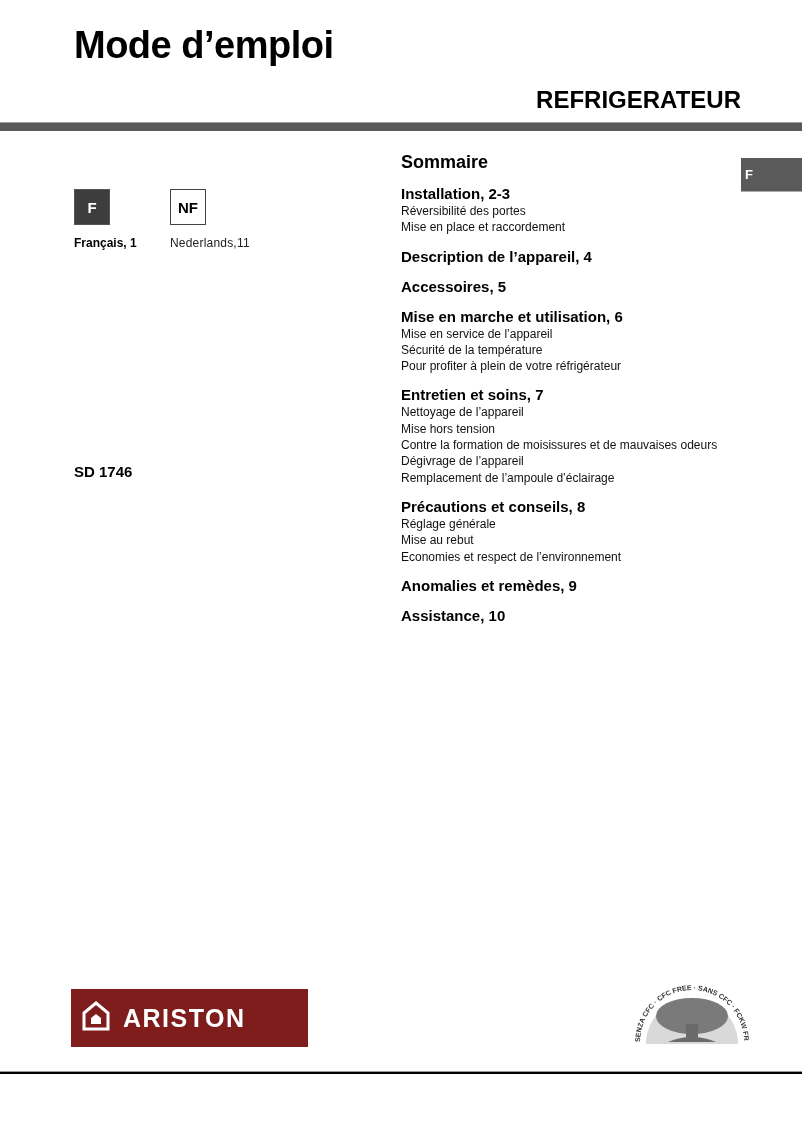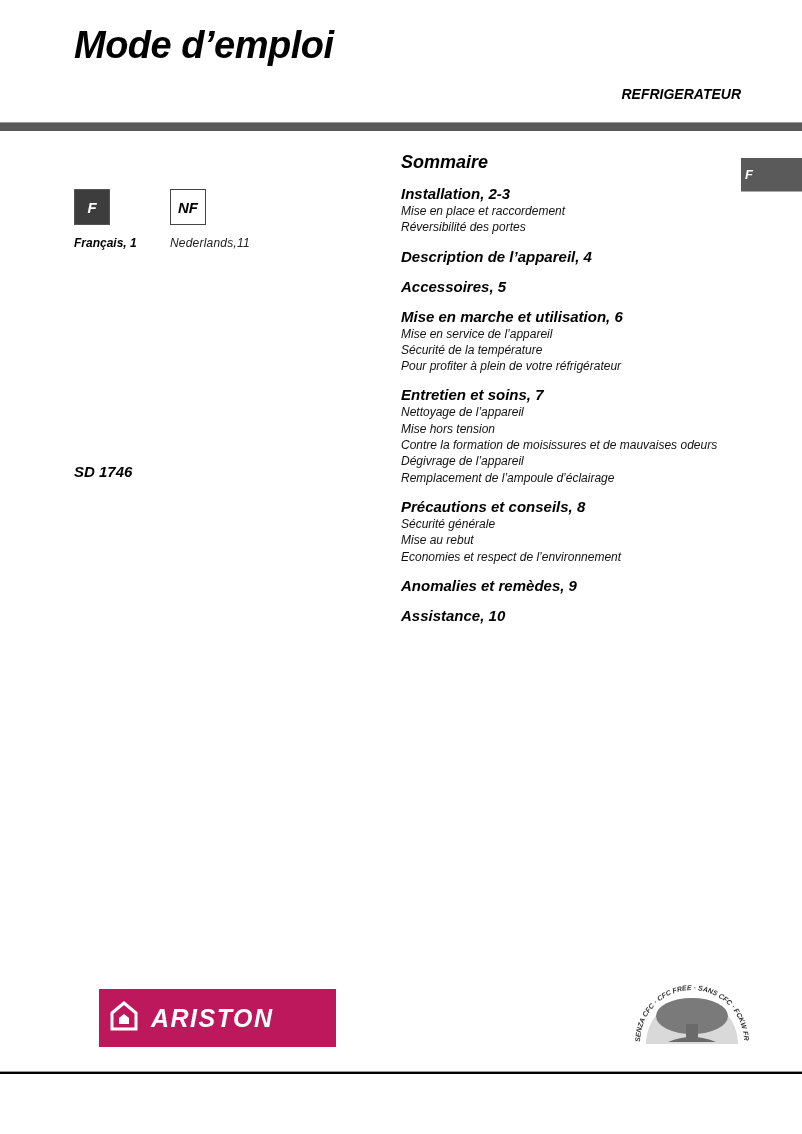--- a/index.html
+++ b/index.html
@@ -1,34 +1,34 @@
 <!DOCTYPE html>
 <html><head>
 <meta charset="utf-8">
 <style>
   html, body { margin: 0; padding: 0; background: #fff; }
   body { width: 802px; height: 1134px; position: relative; overflow: hidden; font-family: "Liberation Sans", sans-serif; color: #000; }
-  .abs { position: absolute; font-style: italic; }
+  .abs { position: absolute; }
   .title { left: 74px; top: 24px; font-size: 38px; font-weight: bold; letter-spacing: -0.5px; margin: 0; }
-  .subtitle { right: 61px; top: 86px; font-size: 14px; font-weight: bold; margin: 0; }
+  .subtitle { right: 61px; top: 86px; font-size: 24px; font-weight: bold; margin: 0; }
   .topbar { left: 0; top: 122px; width: 802px; height: 8px; background: #5a5a5a; border-top: 1px solid #9a9a9a; }
   .lang-box { width: 36px; height: 36px; top: 189px; display: flex; align-items: center; justify-content: center; font-size: 15px; font-weight: bold; box-sizing: border-box; }
   .lang-f { left: 74px; background: #3d3d3d; color: #fff; border: 1px solid #555; }
   .lang-nf { left: 170px; background: #fff; color: #000; border: 1px solid #444; text-align: center; }
   .lang-label { top: 236px; font-size: 12px; }
   .lang-label-f { left: 74px; font-weight: bold; }
   .lang-label-nf { left: 170px; color: #222; letter-spacing: 0.2px; }
   .model { left: 74px; top: 463px; font-size: 15px; font-weight: bold; }
   .toc { left: 401px; top: 151px; width: 340px; }
   .toc-title { font-size: 18px; font-weight: bold; margin: 0 0 12px 0; line-height: 22px; }
   .toc-section { margin-bottom: 12px; }
   .toc-heading { font-size: 15px; font-weight: bold; line-height: 18px; }
   .toc-sub { font-size: 12px; line-height: 16.3px; color: #111; }
   .side-tab { left: 741px; top: 158px; width: 61px; height: 34px; background: #5a5a5a; border-bottom: 1px solid #aaa; color: #fff; font-weight: bold; font-size: 13px; box-sizing: border-box; padding: 9px 0 0 4px; }
-  .logo { left: 71px; top: 989px; width: 237px; height: 58px; background: #be185d; display: flex; align-items: center; box-sizing: border-box; padding-left: 10px; margin-left: 28px; }
+  .logo { left: 71px; top: 989px; width: 237px; height: 58px; background: #7f1d1d; display: flex; align-items: center; box-sizing: border-box; padding-left: 10px; }
   .logo-text { color: #fff; font-size: 25px; font-weight: bold; letter-spacing: 1.5px; margin-left: 12px; }
   .cfc { left: 628px; top: 980px; width: 128px; height: 66px; }
   .bottom-line { left: 0; top: 1071px; width: 802px; height: 2px; background: #000; border-top: 1px solid #999; }
 </style>
 </head>
 <body>
 
 <h1 class="abs title">Mode d’emploi</h1>
 <h2 class="abs subtitle">REFRIGERATEUR</h2>
 <div class="abs topbar"></div>
@@ -40,22 +40,22 @@
 
 <div class="abs model">SD 1746</div>
 
 <div class="abs side-tab">F</div>
 
 <div class="abs toc">
   <div class="toc-title">Sommaire</div>
   <div id="toc-sections">
       <div class="toc-section">
         <div class="toc-heading">Installation, 2-3</div>
+        <div class="toc-sub">Réversibilité des portes</div>
         <div class="toc-sub">Mise en place et raccordement</div>
-        <div class="toc-sub">Réversibilité des portes</div>
       </div>
       <div class="toc-section">
         <div class="toc-heading">Description de l’appareil, 4</div>
       </div>
       <div class="toc-section">
         <div class="toc-heading">Accessoires, 5</div>
       </div>
       <div class="toc-section">
         <div class="toc-heading">Mise en marche et utilisation, 6</div>
         <div class="toc-sub">Mise en service de l’appareil</div>
@@ -65,21 +65,21 @@
       <div class="toc-section">
         <div class="toc-heading">Entretien et soins, 7</div>
         <div class="toc-sub">Nettoyage de l’appareil</div>
         <div class="toc-sub">Mise hors tension</div>
         <div class="toc-sub">Contre la formation de moisissures et de mauvaises odeurs</div>
         <div class="toc-sub">Dégivrage de l’appareil</div>
         <div class="toc-sub">Remplacement de l’ampoule d’éclairage</div>
       </div>
       <div class="toc-section">
         <div class="toc-heading">Précautions et conseils, 8</div>
-        <div class="toc-sub">Sécurité générale</div>
+        <div class="toc-sub">Réglage générale</div>
         <div class="toc-sub">Mise au rebut</div>
         <div class="toc-sub">Economies et respect de l’environnement</div>
       </div>
       <div class="toc-section">
         <div class="toc-heading">Anomalies et remèdes, 9</div>
       </div>
       <div class="toc-section">
         <div class="toc-heading">Assistance, 10</div>
       </div>
     </div>

